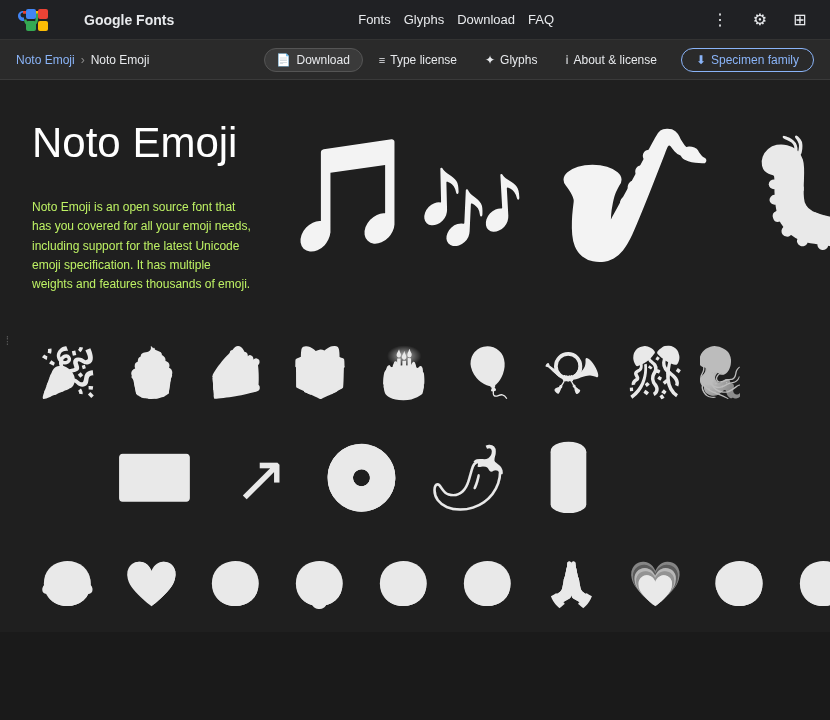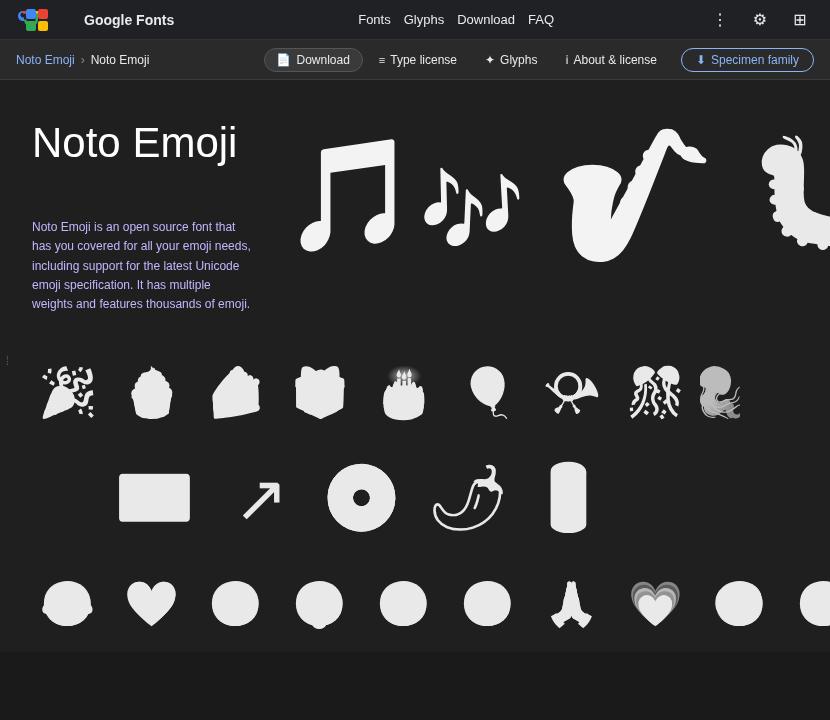--- a/index.html
+++ b/index.html
@@ -148,23 +148,23 @@
     }
     #font-title {
       font-size: 42px;
       font-weight: 400;
       color: #fff;
       margin-bottom: 20px;
       line-height: 1.1;
     }
     #font-desc {
       font-size: 12px;
-      color: #c4b5fd;
+      color: #bef264;
       line-height: 1.6;
-      margin-top: 52px;
+      margin-top: 32px;
     }
 
     
     #emoji-showcase {
       flex: 1;
       display: flex;
       align-items: center;
       justify-content: center;
       gap: 20px;
       padding: 10px 0 10px 30px;

